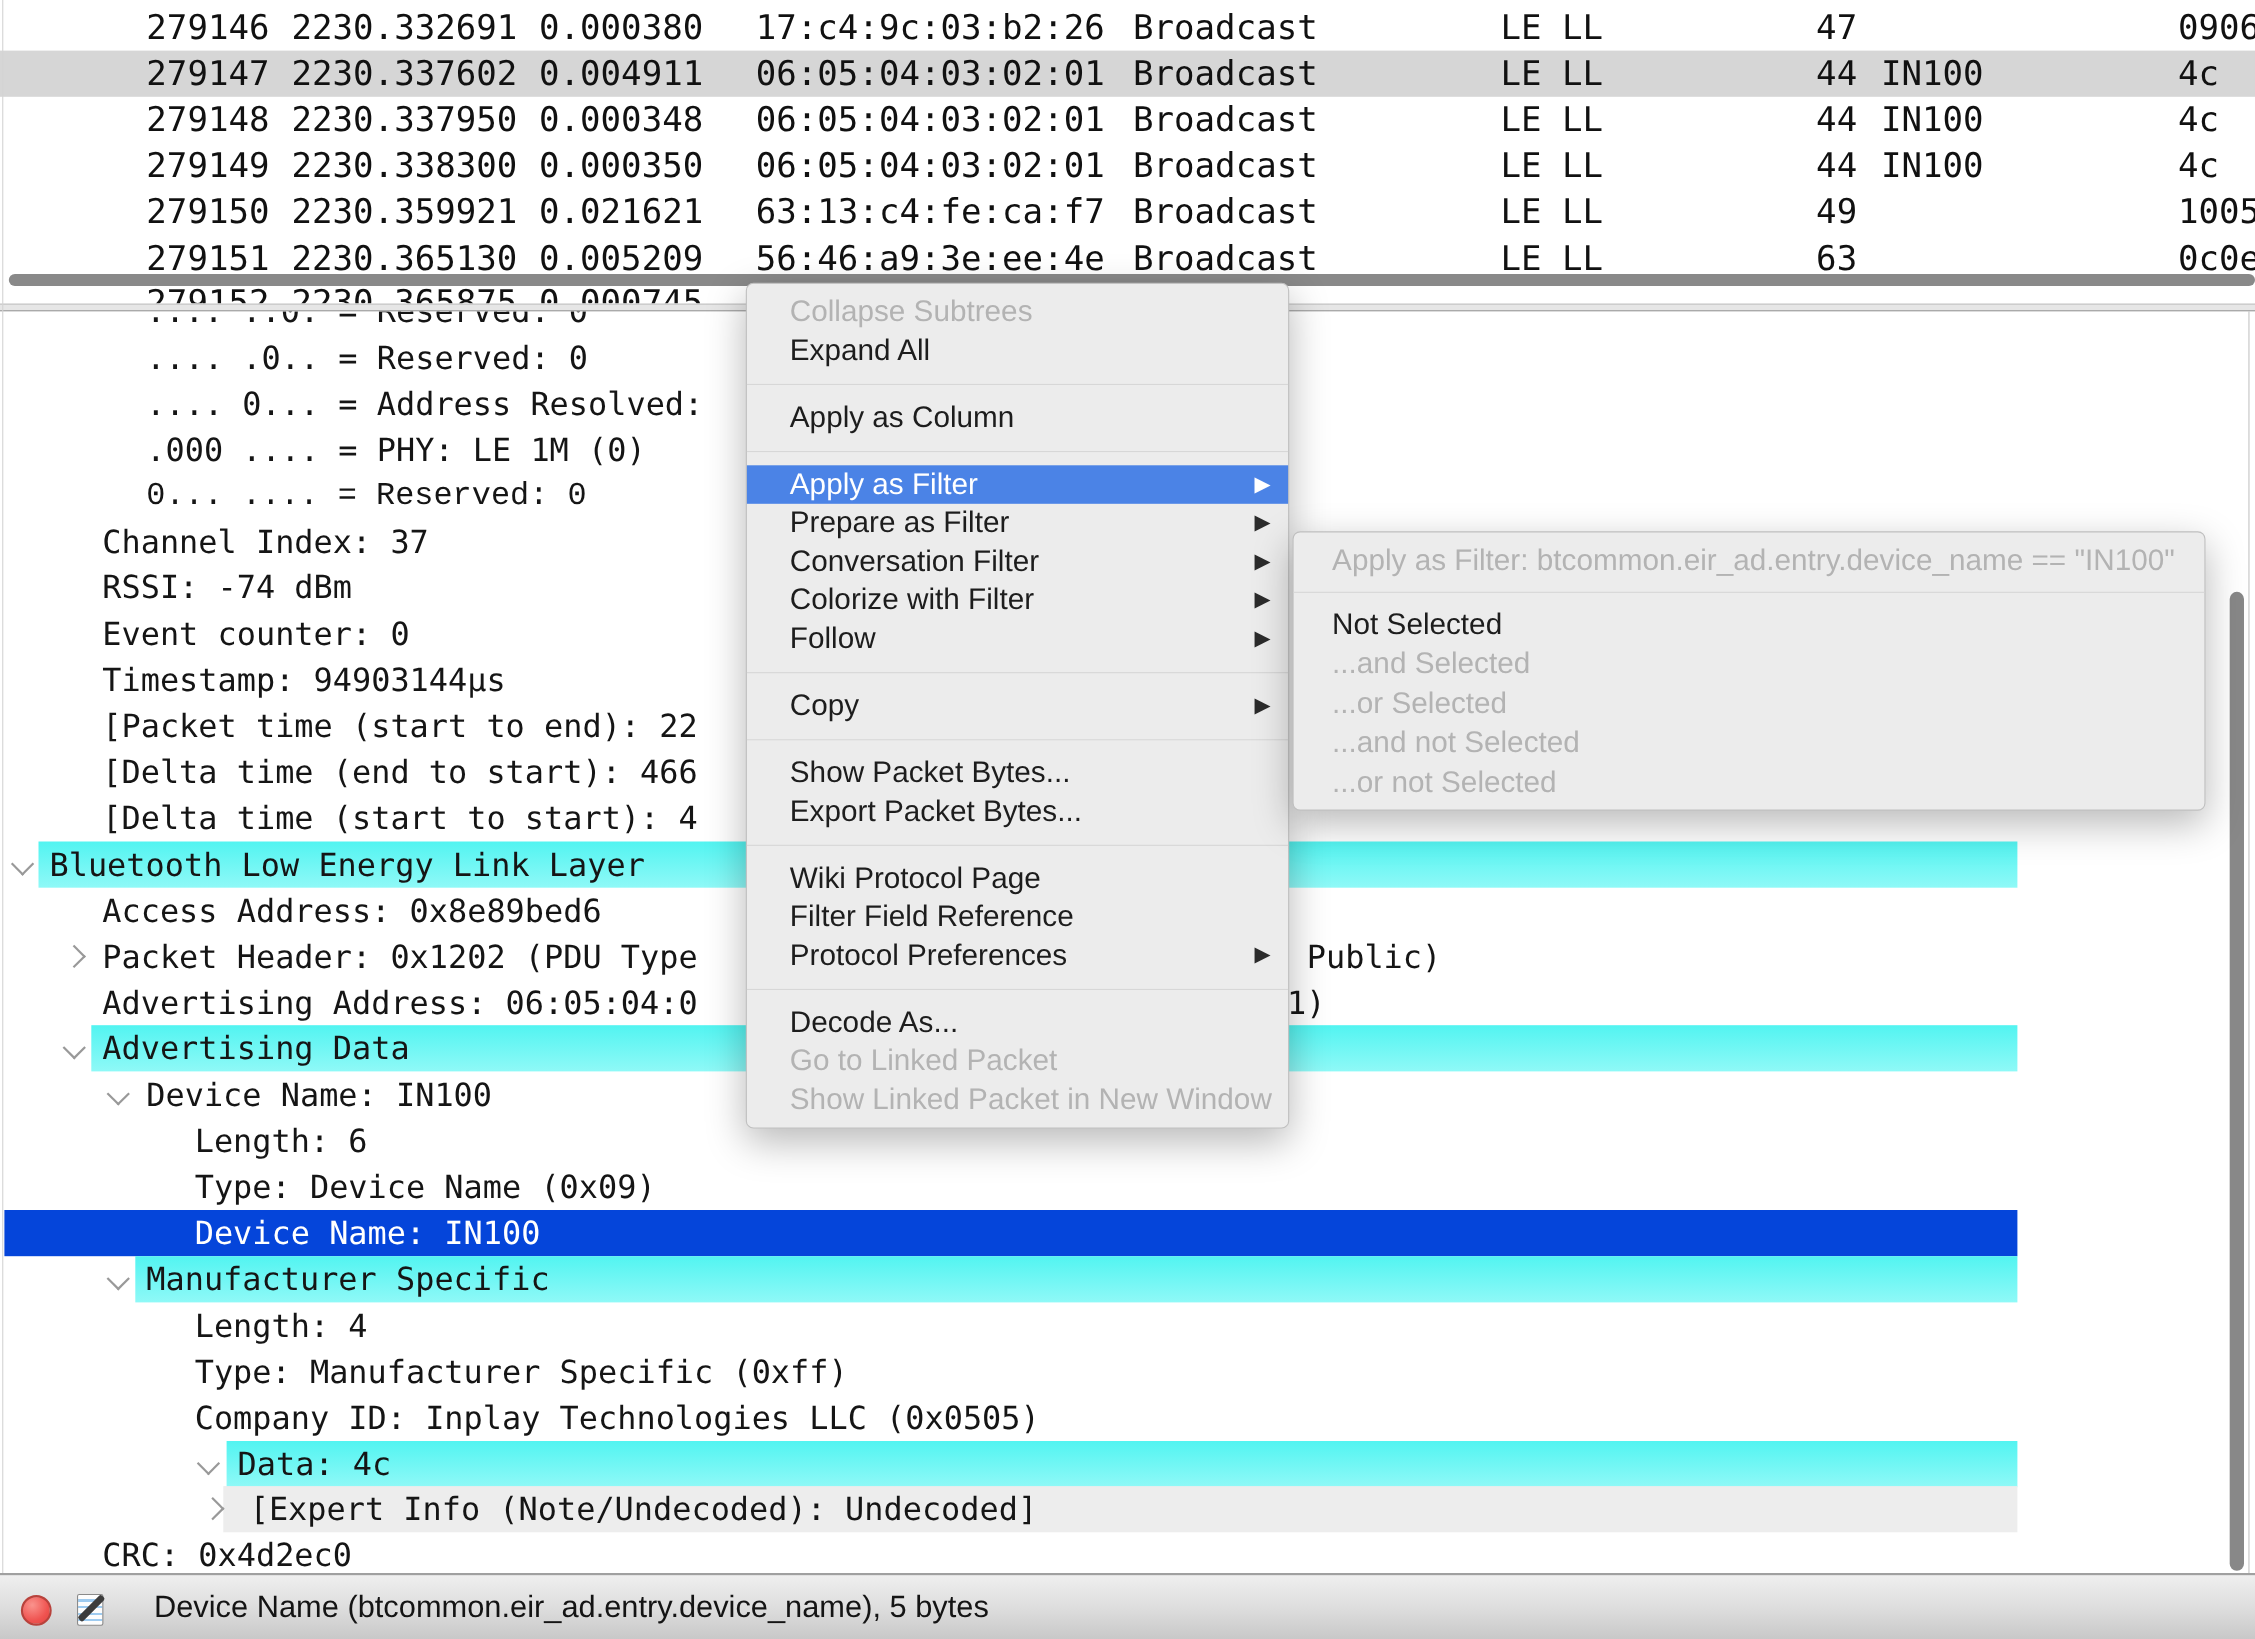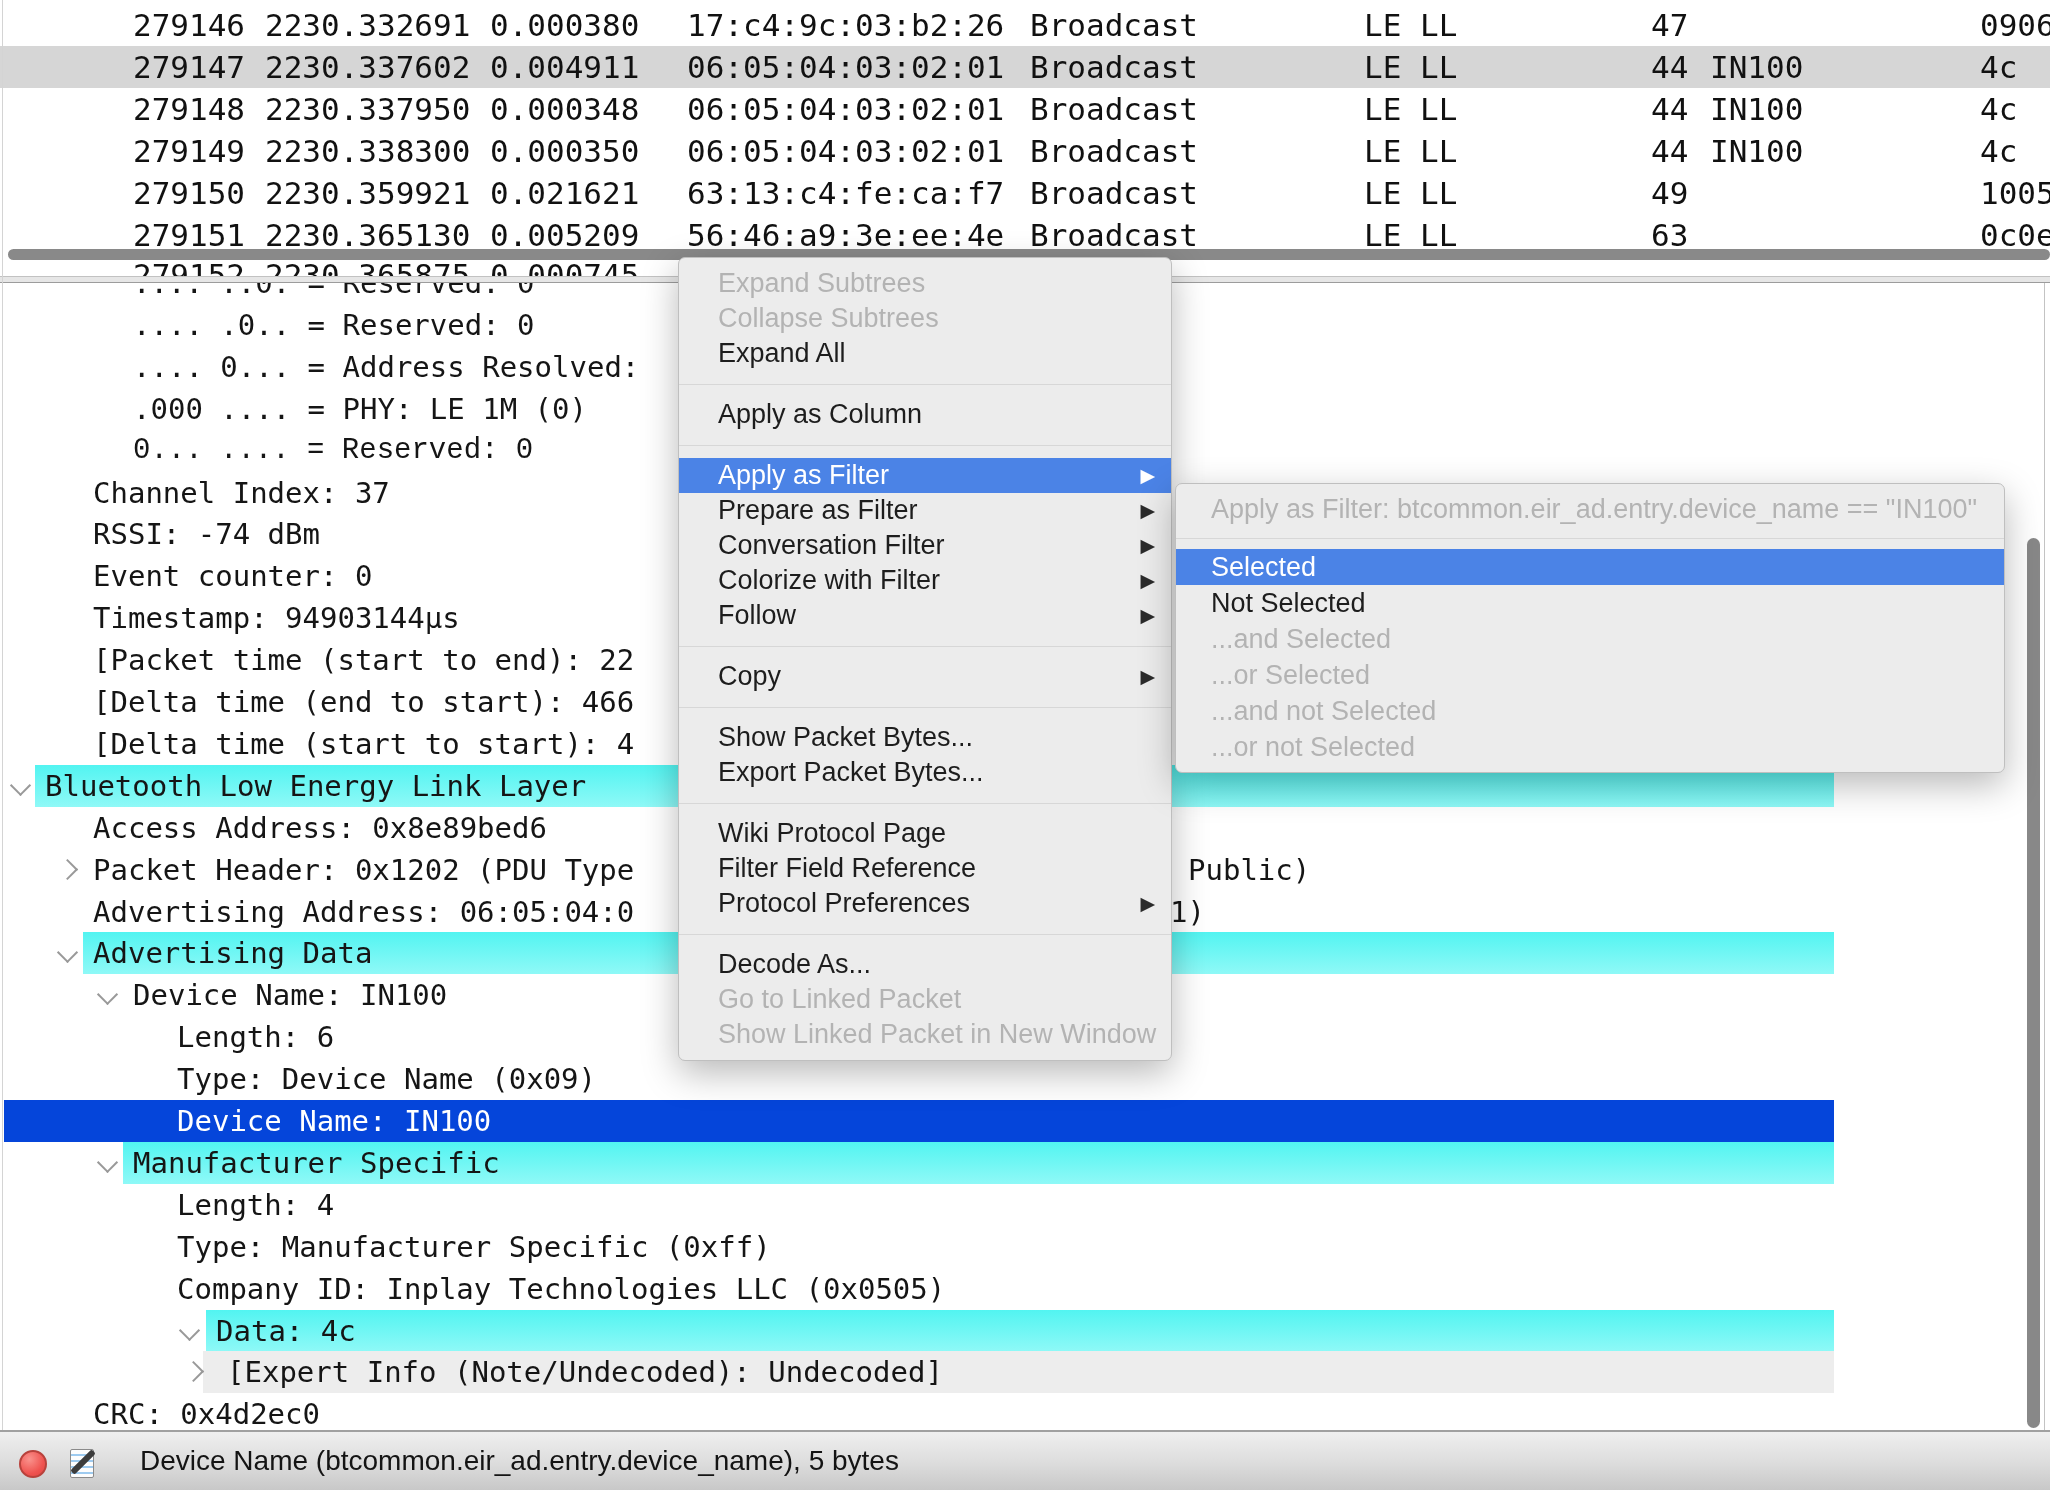--- a/index.html
+++ b/index.html
@@ -101,21 +101,20 @@
       <div class="trow" style="top: 985px;"><span class="txt" style="left: 177px;">Company ID: Inplay Technologies LLC (0x0505)</span></div>
       <div class="trow" style="top: 1027px; margin-left: 39px;"><div class="band" style="left: 167px; width: 1878px; background: linear-gradient(rgb(82, 244, 241) 0%, rgb(143, 249, 247) 100%);"></div><div class="chev down" style="left: 143px;"></div><span class="txt" style="left: 177px;">Data: 4c</span></div>
       <div class="trow" style="top: 1068px;"><div class="band" style="left: 203px; width: 1842px; background: rgb(237, 237, 237);"></div><div class="chev right" style="left: 186px;"></div><span class="txt" style="left: 227px;">[Expert Info (Note/Undecoded): Undecoded]</span></div>
       <div class="trow" style="top: 1110px;"><span class="txt" style="left: 93px;">CRC: 0x4d2ec0</span></div>
     </div>
   <div id="left-border"></div>
   <div id="right-border"></div>
   <div id="vscroll-thumb"></div>
 
   <div id="context-menu" class="menu">
-      <div class="mi disabled"><span>Expand Subtrees</span></div>
       <div class="mi disabled"><span>Collapse Subtrees</span></div>
       <div class="mi"><span>Expand All</span></div>
       <div class="msep"></div>
       <div class="mi"><span>Apply as Column</span></div>
       <div class="msep"></div>
       <div class="mi hl" style="background: rgb(75, 131, 230);"><span>Apply as Filter</span><span class="arrow">▶</span></div>
       <div class="mi"><span>Prepare as Filter</span><span class="arrow">▶</span></div>
       <div class="mi"><span>Conversation Filter</span><span class="arrow">▶</span></div>
       <div class="mi"><span>Colorize with Filter</span><span class="arrow">▶</span></div>
       <div class="mi"><span>Follow</span><span class="arrow">▶</span></div>
@@ -129,21 +128,20 @@
       <div class="mi"><span>Filter Field Reference</span></div>
       <div class="mi"><span>Protocol Preferences</span><span class="arrow">▶</span></div>
       <div class="msep"></div>
       <div class="mi"><span>Decode As...</span></div>
       <div class="mi disabled"><span>Go to Linked Packet</span></div>
       <div class="mi disabled"><span>Show Linked Packet in New Window</span></div>
     </div>
   <div id="filter-submenu" class="menu">
       <div class="mi disabled"><span>Apply as Filter: btcommon.eir_ad.entry.device_name == "IN100"</span></div>
       <div class="msep"></div>
-      <div class="mi hl" style="background: rgb(75, 131, 230);"><span>Selected</span></div>
       <div class="mi"><span>Not Selected</span></div>
       <div class="mi disabled"><span>...and Selected</span></div>
       <div class="mi disabled"><span>...or Selected</span></div>
       <div class="mi disabled"><span>...and not Selected</span></div>
       <div class="mi disabled"><span>...or not Selected</span></div>
     </div>
 
   <div id="status-bar">
     <div id="status-dot"></div>
     <div id="note-icon">

